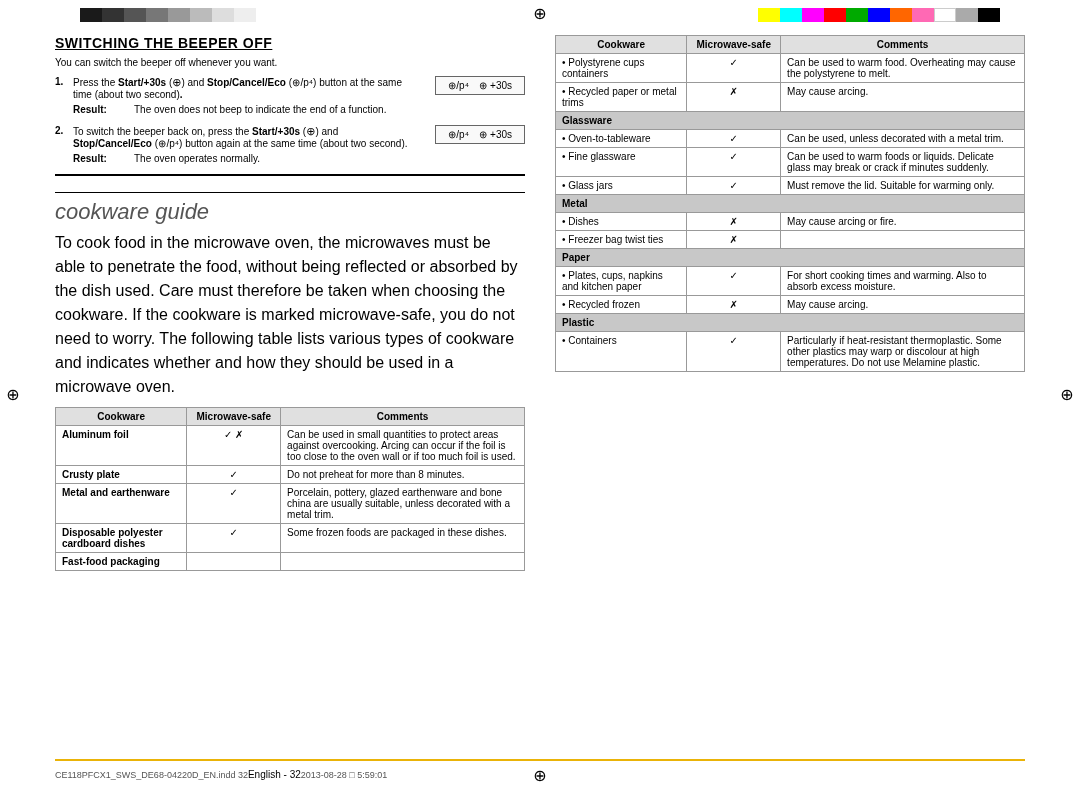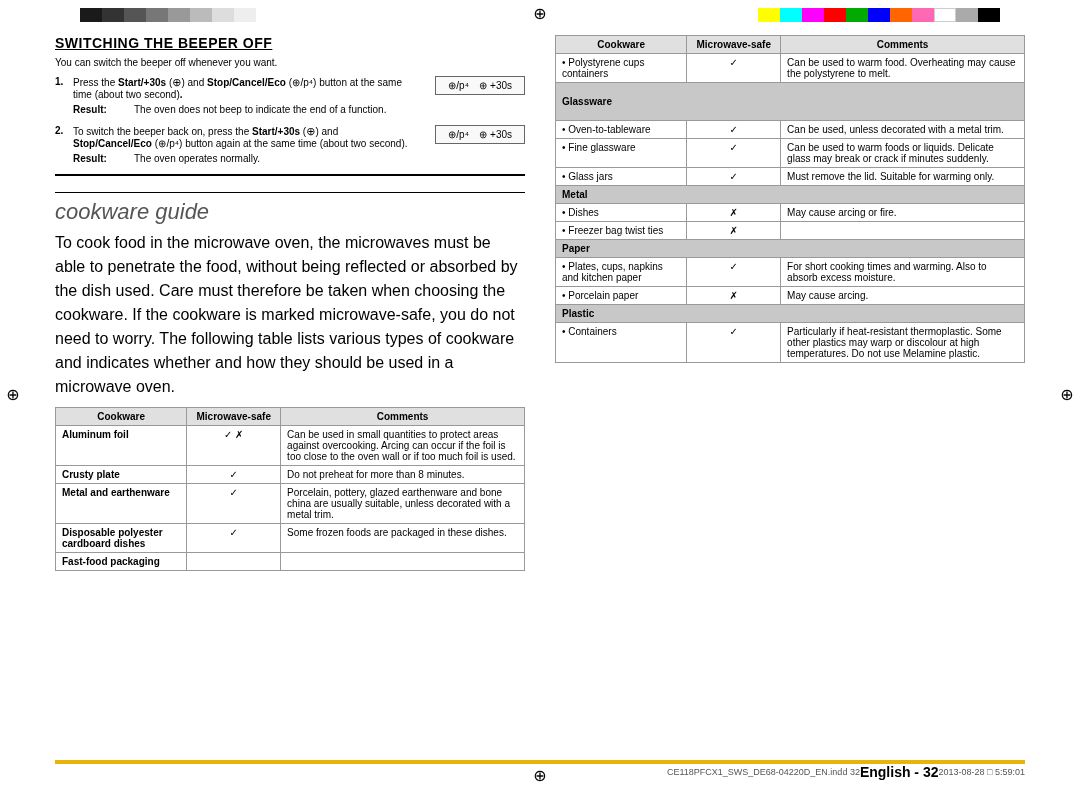--- a/index.html
+++ b/index.html
@@ -211,31 +211,31 @@
       padding: 3px 6px;
     }
 
     
     .page-footer {
       position: absolute;
       bottom: 8px;
       left: 55px;
       right: 55px;
       display: flex;
-      justify-content: flex-end;
+      justify-content: flex-start;
       align-items: center;
       font-size: 9px;
       color: #555;
-      border-top: 4px solid #eab308;
-      padding-top: 0;
+      border-top: 2px solid #eab308;
+      padding-top: 8px;
     }
 
     .footer-center {
-      font-size: 14px;
-      font-weight: bold;
+      font-size: 10px;
+      font-weight: normal;
       color: #000;
     }
 
     
     .bold { font-weight: bold; }
   </style>
 </head>
 <body>
 
 <div class="reg-mark reg-top">⊕</div>
@@ -370,23 +370,28 @@
             <th class="col-comment">Comments</th>
           </tr>
         </thead>
         <tbody>
 
           <tr>
             <td class="col-item">• Polystyrene cups containers</td>
             <td class="col-safe">✓</td>
             <td class="col-comment">Can be used to warm food. Overheating may cause the polystyrene to melt.</td>
           </tr>
+          <tr>
+            <td class="col-item">• Recycled paper or metal trims</td>
+            <td class="col-safe">✗</td>
+            <td class="col-comment">May cause arcing.</td>
+          </tr>
 
           <tr class="section-hdr">
-            <td colspan="3" style="background:#c8c8c8; font-weight:bold; padding:13px 6px;">Glassware</td>
+            <td colspan="3" style="background:#c8c8c8; font-weight:bold; padding:3px 6px;">Glassware</td>
           </tr>
           <tr>
             <td class="col-item">• Oven-to-tableware</td>
             <td class="col-safe">✓</td>
             <td class="col-comment">Can be used, unless decorated with a metal trim.</td>
           </tr>
           <tr>
             <td class="col-item">• Fine glassware</td>
             <td class="col-safe">✓</td>
             <td class="col-comment">Can be used to warm foods or liquids. Delicate glass may break or crack if minutes suddenly.</td>
@@ -413,21 +418,21 @@
 
           <tr class="section-hdr">
             <td colspan="3" style="background:#c8c8c8; font-weight:bold; padding:3px 6px;">Paper</td>
           </tr>
           <tr>
             <td class="col-item">• Plates, cups, napkins and kitchen paper</td>
             <td class="col-safe">✓</td>
             <td class="col-comment">For short cooking times and warming. Also to absorb excess moisture.</td>
           </tr>
           <tr>
-            <td class="col-item">• Porcelain paper</td>
+            <td class="col-item">• Recycled frozen</td>
             <td class="col-safe">✗</td>
             <td class="col-comment">May cause arcing.</td>
           </tr>
 
           <tr class="section-hdr">
             <td colspan="3" style="background:#c8c8c8; font-weight:bold; padding:3px 6px;">Plastic</td>
           </tr>
           <tr>
             <td class="col-item">• Containers</td>
             <td class="col-safe">✓</td>

